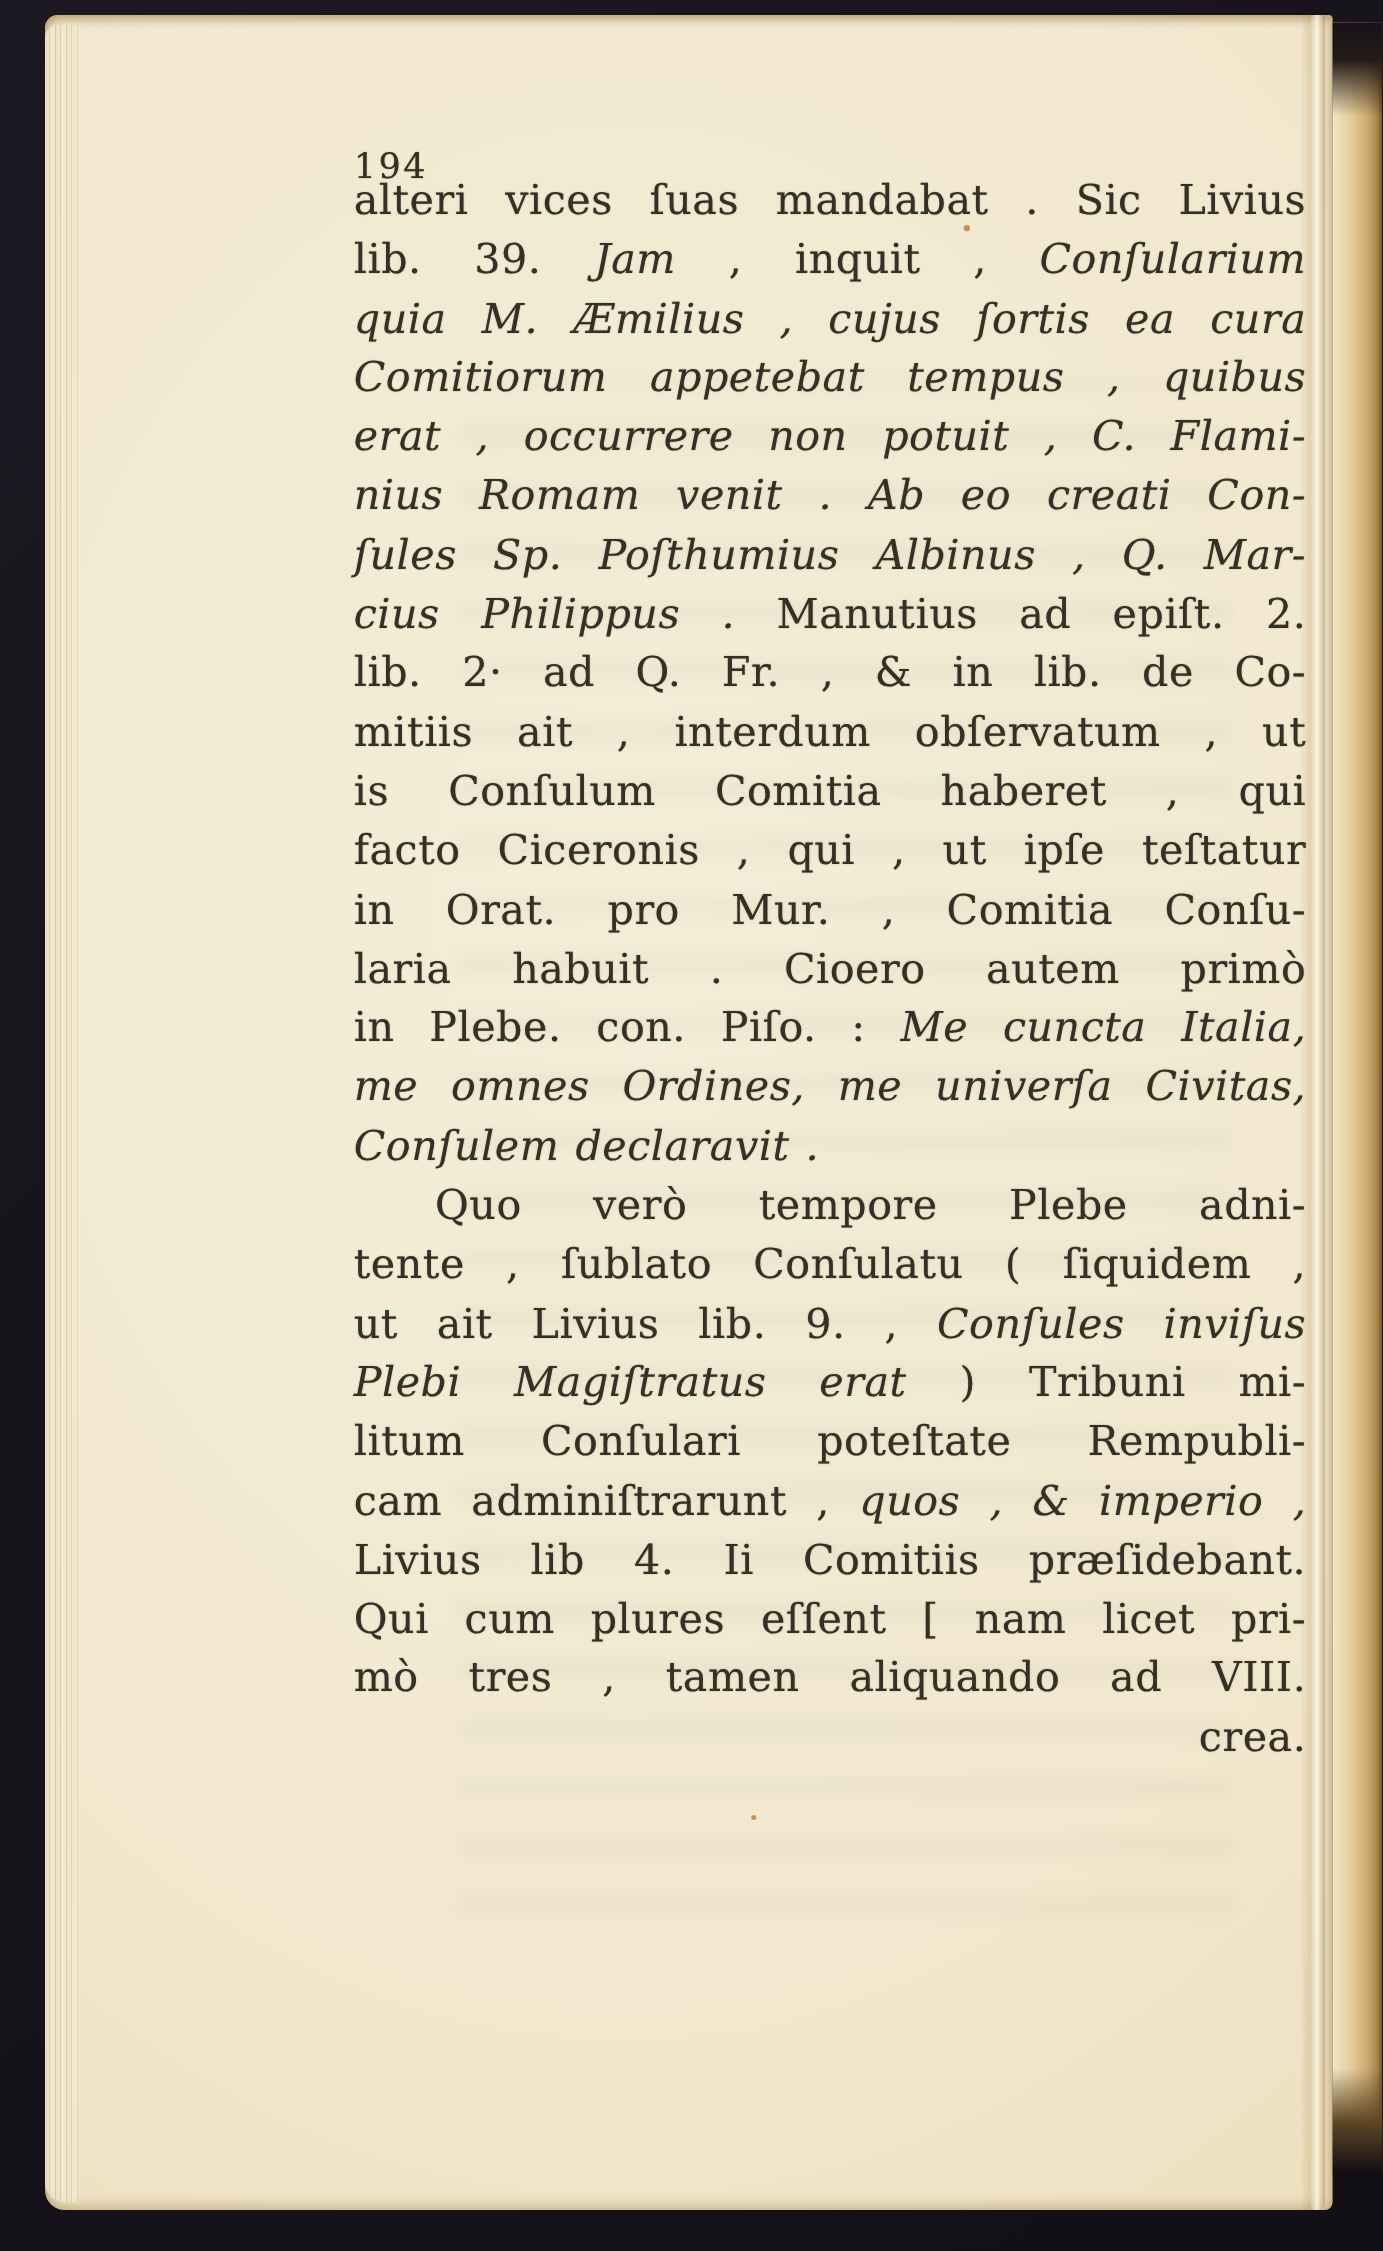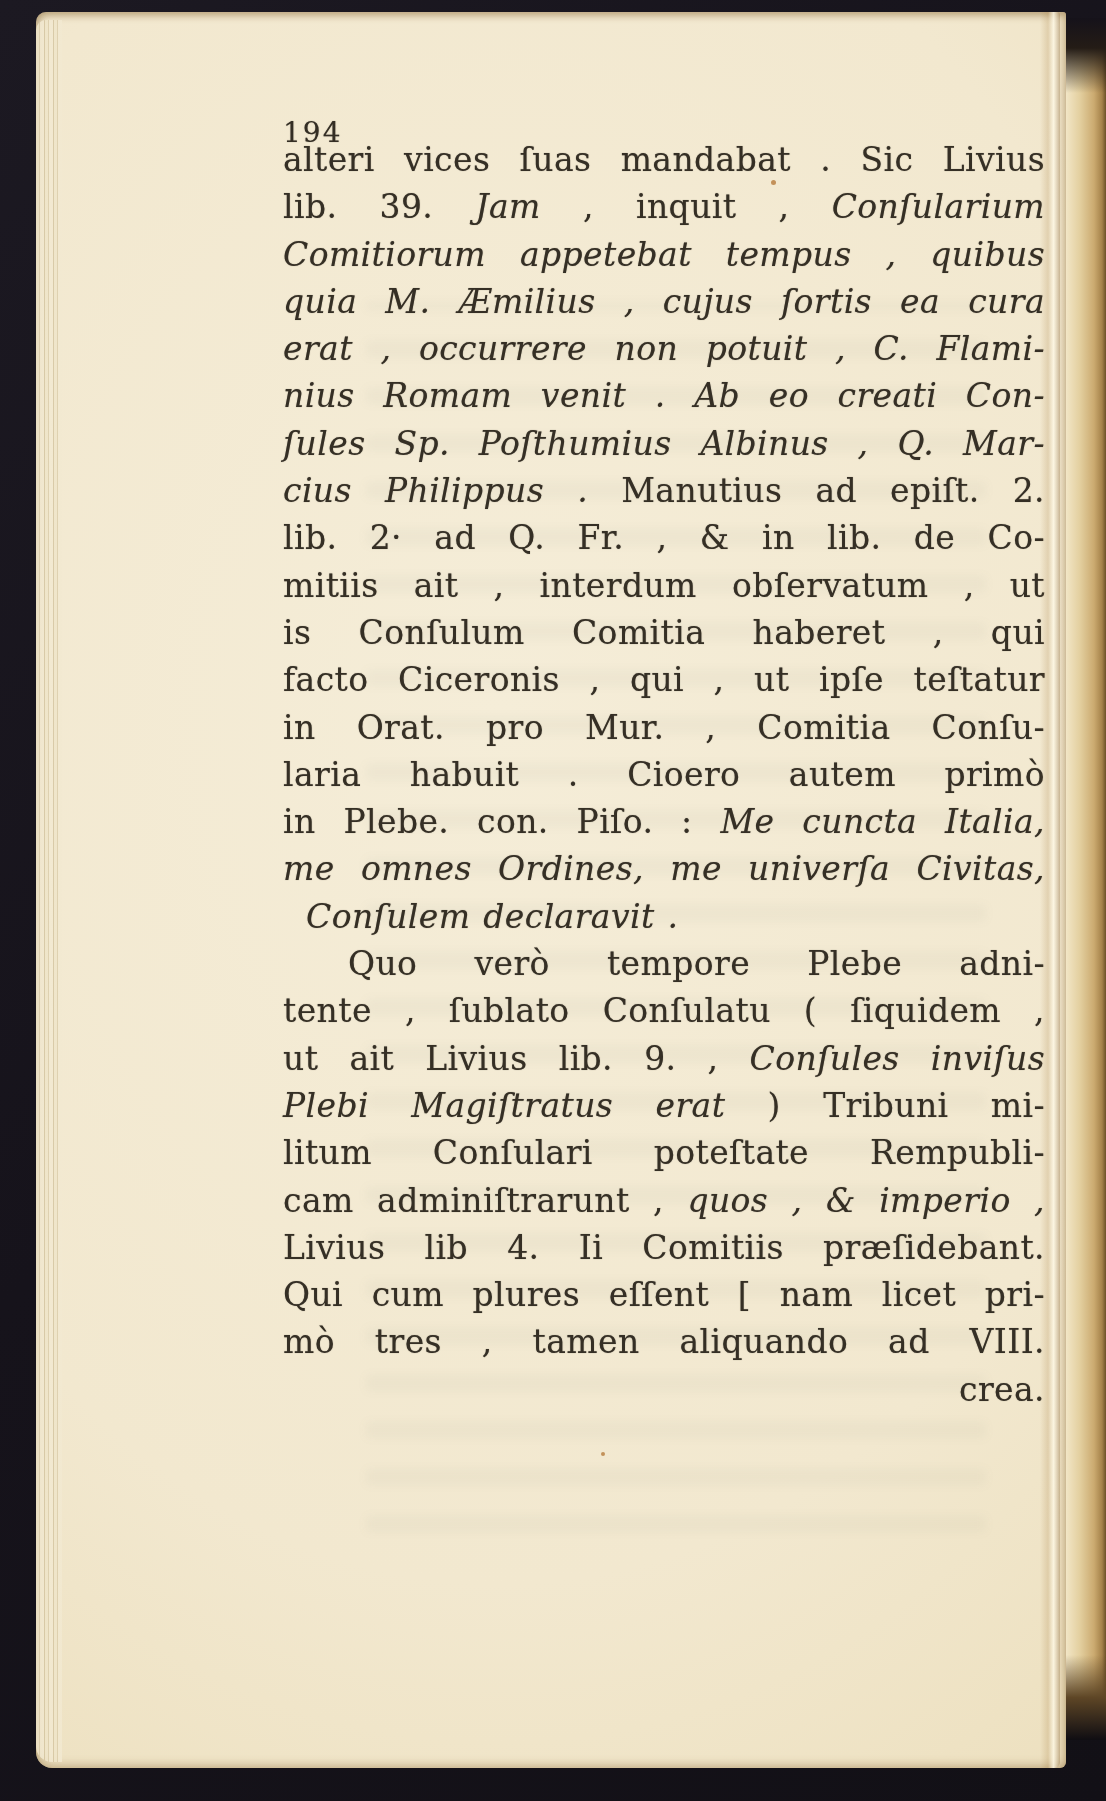--- a/index.html
+++ b/index.html
@@ -47,37 +47,37 @@
   .page-number{
     position:absolute;left:247px;top:104px;font-size:28px;color:#342e24;
     letter-spacing:2px;text-shadow:0 0 1px rgba(52,46,36,.55);
   }
   .text-block{
     position:absolute;left:247px;top:124px;width:762px;
     font-size:33px;color:#352f25;letter-spacing:.4px;word-spacing:2px;
     text-shadow:0 0 1px rgba(53,47,38,.5);
   }
   .line{height:47.3px;line-height:47.3px;text-align:justify;text-align-last:justify;}
-  .line.plain{text-align:left;text-align-last:left;margin-left:23px;}
+  .line.plain{text-align:left;text-align-last:left;}
   .line.right{text-align:right;text-align-last:right;}
   .it{font-style:italic;}
 </style>
 </head>
 <body>
 
 <div class="photo">
   <div class="page">
     <div class="stack"></div>
     <div class="ghost"></div>
     <div class="page-number">194</div>
     <div class="text-block">
         <div class="line"><span>alteri vices ſuas mandabat . Sic Livius</span></div>
         <div class="line"><span>lib. 39. </span><span class="it">Jam</span><span> , inquit , </span><span class="it">Conſularium</span></div>
+        <div class="line"><span class="it">quia M. Æmilius , cujus ſortis ea cura</span></div>
         <div class="line"><span class="it">Comitiorum appetebat tempus , quibus</span></div>
-        <div class="line"><span class="it">quia M. Æmilius , cujus ſortis ea cura</span></div>
         <div class="line"><span class="it">erat , occurrere non potuit , C. Flami-</span></div>
         <div class="line"><span class="it">nius Romam venit . Ab eo creati Con-</span></div>
         <div class="line"><span class="it">ſules Sp. Poſthumius Albinus , Q. Mar-</span></div>
         <div class="line"><span class="it">cius Philippus . </span><span>Manutius ad epiſt. 2.</span></div>
         <div class="line"><span>lib. 2· ad Q. Fr. , &amp; in lib. de Co-</span></div>
         <div class="line"><span>mitiis ait , interdum obſervatum , ut</span></div>
         <div class="line"><span>is Conſulum Comitia haberet , qui</span></div>
         <div class="line"><span>facto Ciceronis , qui , ut ipſe teſtatur</span></div>
         <div class="line"><span>in Orat. pro Mur. , Comitia Conſu-</span></div>
         <div class="line"><span>laria habuit . Cioero autem primò</span></div>

